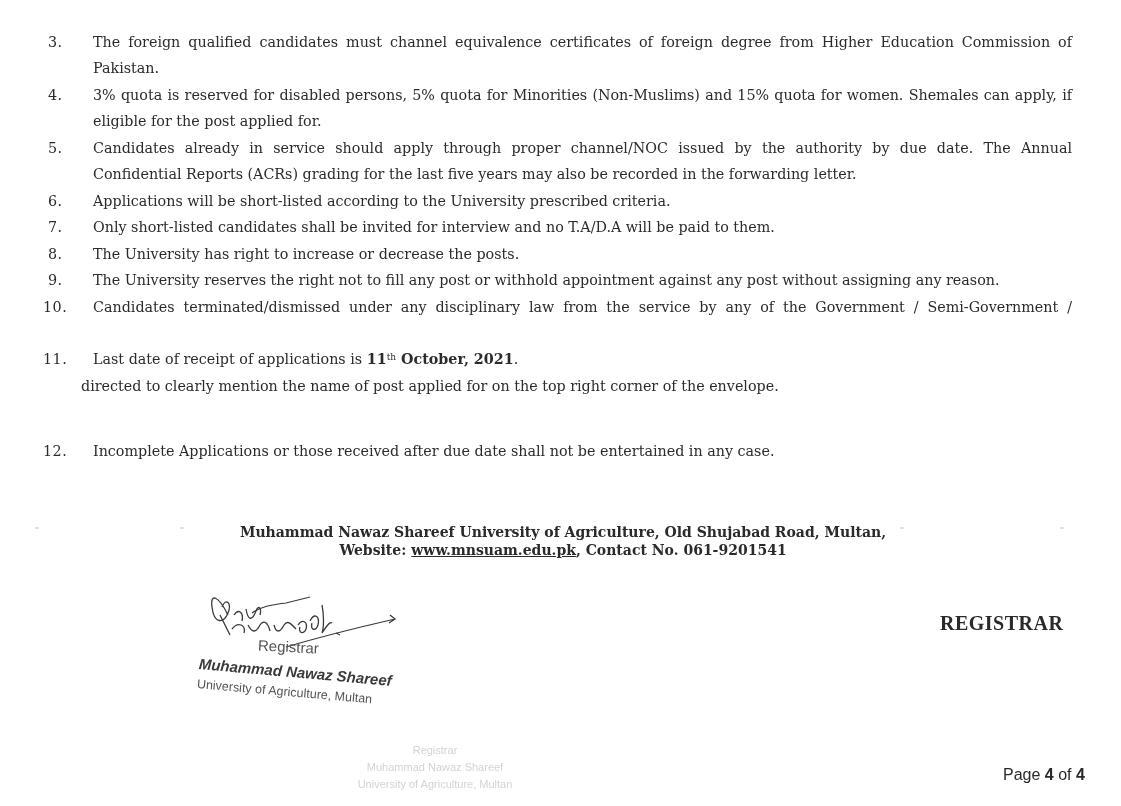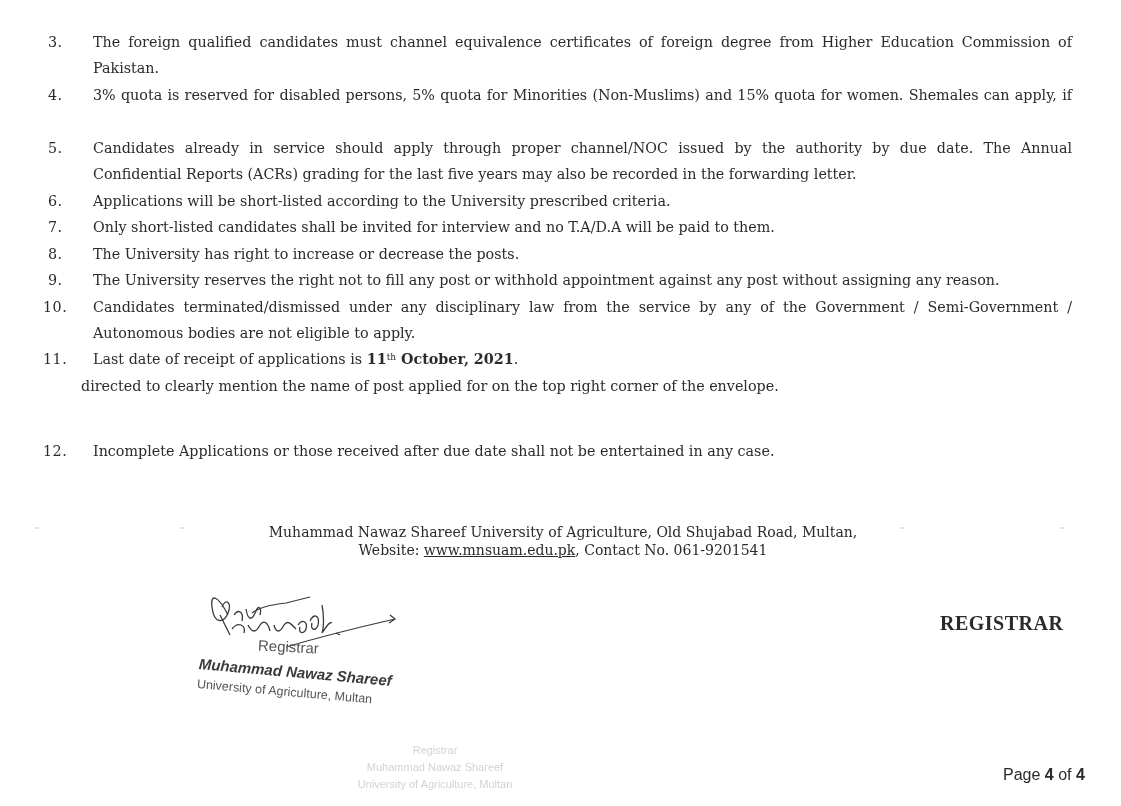--- a/index.html
+++ b/index.html
@@ -64,21 +64,21 @@
       vertical-align: 4px;
       line-height: 0;
       font-weight: normal;
     }
     .footer-addr {
       position: absolute;
       left: 0;
       width: 1121px;
       text-align: center;
       font-family: "DejaVu Serif", "Liberation Serif", serif;
-      font-weight: normal;
+      font-weight: bold;
       font-size: 14px;
       line-height: 18px;
       color: #2a2a2a;
     }
     .footer-addr .line { display: block; padding-left: 5px; }
     .footer-addr a {
       color: #2a2a2a;
       text-decoration: underline;
     }
     .registrar-title {
@@ -169,20 +169,21 @@
     <div class="body just-last-line">
       <span class="line1">The foreign qualified candidates must channel equivalence certificates of foreign degree from Higher Education Commission of</span>
       <span>Pakistan.</span>
     </div>
   </div>
 
   <div class="item" style="top:82px;">
     <span class="num">4.</span>
     <div class="body just-last-line">
       <span class="line1">3% quota is reserved for disabled persons, 5% quota for Minorities (Non-Muslims) and 15% quota for women. Shemales can apply, if</span>
+      <span>eligible for the post applied for.</span>
     </div>
   </div>
 
   <div class="item" style="top:135px;">
     <span class="num">5.</span>
     <div class="body just-last-line">
       <span class="line1">Candidates already in service should apply through proper channel/NOC issued by the authority by due date. The Annual</span>
       <span>Confidential Reports (ACRs) grading for the last five years may also be recorded in the forwarding letter.</span>
     </div>
   </div>
@@ -204,21 +205,20 @@
 
   <div class="item" style="top:267px;">
     <span class="num">9.</span>
     <div class="body">The University reserves the right not to fill any post or withhold appointment against any post without assigning any reason.</div>
   </div>
 
   <div class="item" style="top:294px;">
     <span class="num wide">10.</span>
     <div class="body just-last-line">
       <span class="line1">Candidates terminated/dismissed under any disciplinary law from the service by any of the Government / Semi-Government /</span>
-      <span>Autonomous bodies are not eligible to apply.</span>
     </div>
   </div>
 
   <div class="item" style="top:346px;">
     <span class="num wide">11.</span>
     <div class="body">
       <span>Last date of receipt of applications is </span><b><span>11</span><sup class="th">th</sup><span> October, 2021</span></b><span>.</span>
     </div>
   </div>
 

